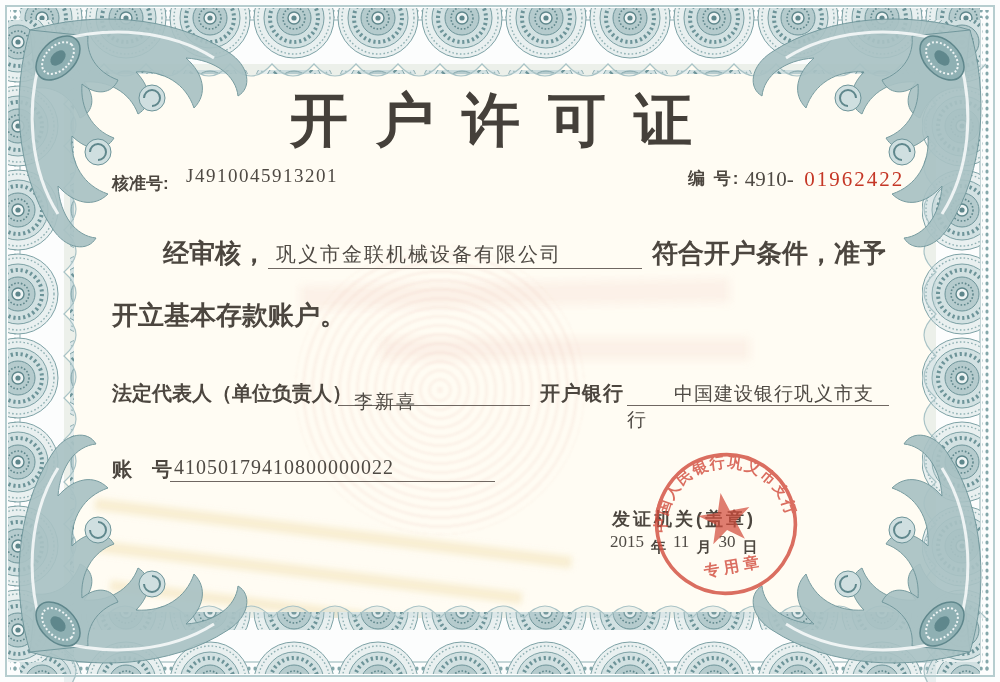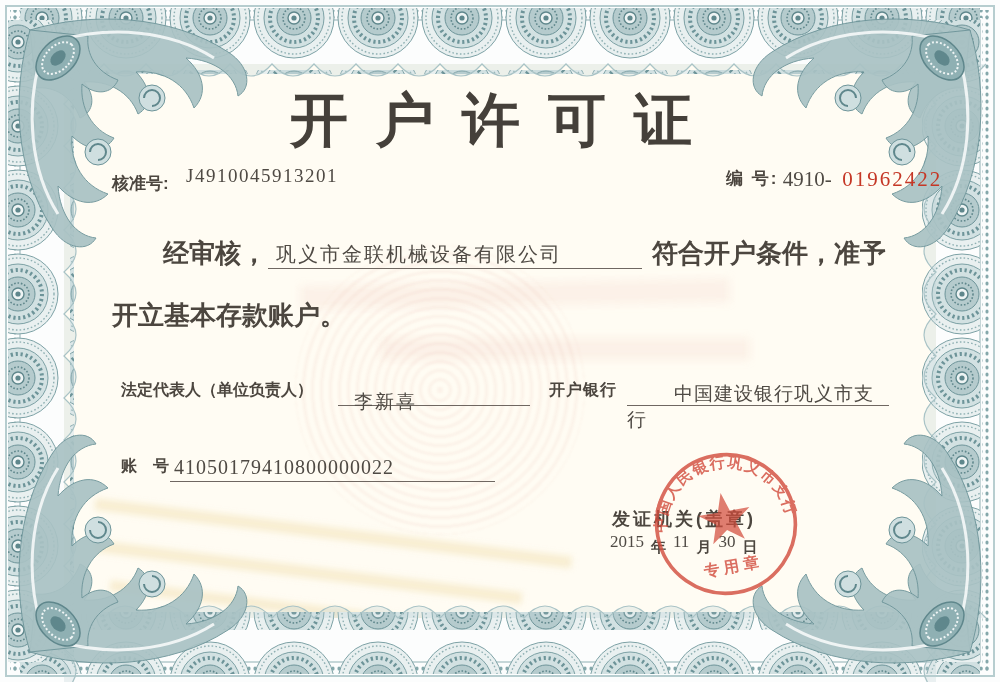--- a/index.html
+++ b/index.html
@@ -21,21 +21,21 @@
 
   .title{position:absolute;left:0;right:0;top:82px;text-align:center;
          font-family:"Liberation Serif",serif;font-weight:700;font-size:58px;
          letter-spacing:28px;padding-left:10px;color:#45403a;}
   .lab{font-family:"Liberation Sans",sans-serif;font-weight:700;color:#4c463f;}
   .val{font-family:"Liberation Serif",serif;color:#4f4a44;}
   .abs{position:absolute;}
   .uline{border-bottom:1.6px solid #6f6761;}
   .red{color:#c53726;}
   .l1txt{font-size:26px;}
-  .l3lab{font-size:16px;margin-left:9px;}
+  .l3lab{font-size:20px;}
   .datebit{font-family:"Liberation Serif",serif;font-size:17px;color:#4f4a44;position:relative;top:-5px;}
   .dateunit{font-size:15px;font-weight:700;color:#4c463f;margin:0 7px;}
   .stamp{position:absolute;left:642px;top:440px;width:168px;height:168px;z-index:6;
          transform:rotate(-10deg);opacity:0.8;pointer-events:none;}
 </style>
 </head>
 <body>
 
 <div class="stage">
 
@@ -116,21 +116,21 @@
     <use href="#cornerFl" transform="translate(1000,682) scale(-1,-1)"></use>
   </svg>
 
   <div class="content">
 
     <div class="title">开户许可证</div>
 
     <span class="abs lab" style="left:112px;top:172px;font-size:17px;">核准号:</span>
     <span class="abs val" style="left:186px;top:165px;font-size:19px;letter-spacing:1.5px;">J4910045913201</span>
 
-    <span class="abs" style="left:688px;top:167px;white-space:nowrap;margin-left:38px;">
+    <span class="abs" style="left:688px;top:167px;white-space:nowrap;">
       <span class="lab" style="font-size:17px;letter-spacing:2px;vertical-align:2px;">编 号:</span>
       <span class="val" style="font-size:21px;">4910-</span>
       <span class="val red" style="font-size:21px;letter-spacing:2px;margin-left:6px;">01962422</span>
     </span>
 
     <span class="abs lab l1txt" style="left:163px;top:236px;">经审核，</span>
     <span class="abs uline" style="left:268px;top:236px;width:374px;height:32px;"><span class="val" style="font-size:20px;letter-spacing:2px;padding-left:8px;position:relative;top:5px;">巩义市金联机械设备有限公司</span></span>
     <span class="abs lab l1txt" style="left:652px;top:236px;">符合开户条件，准予</span>
 
     <span class="abs lab l1txt" style="left:112px;top:298px;">开立基本存款账户。</span>

